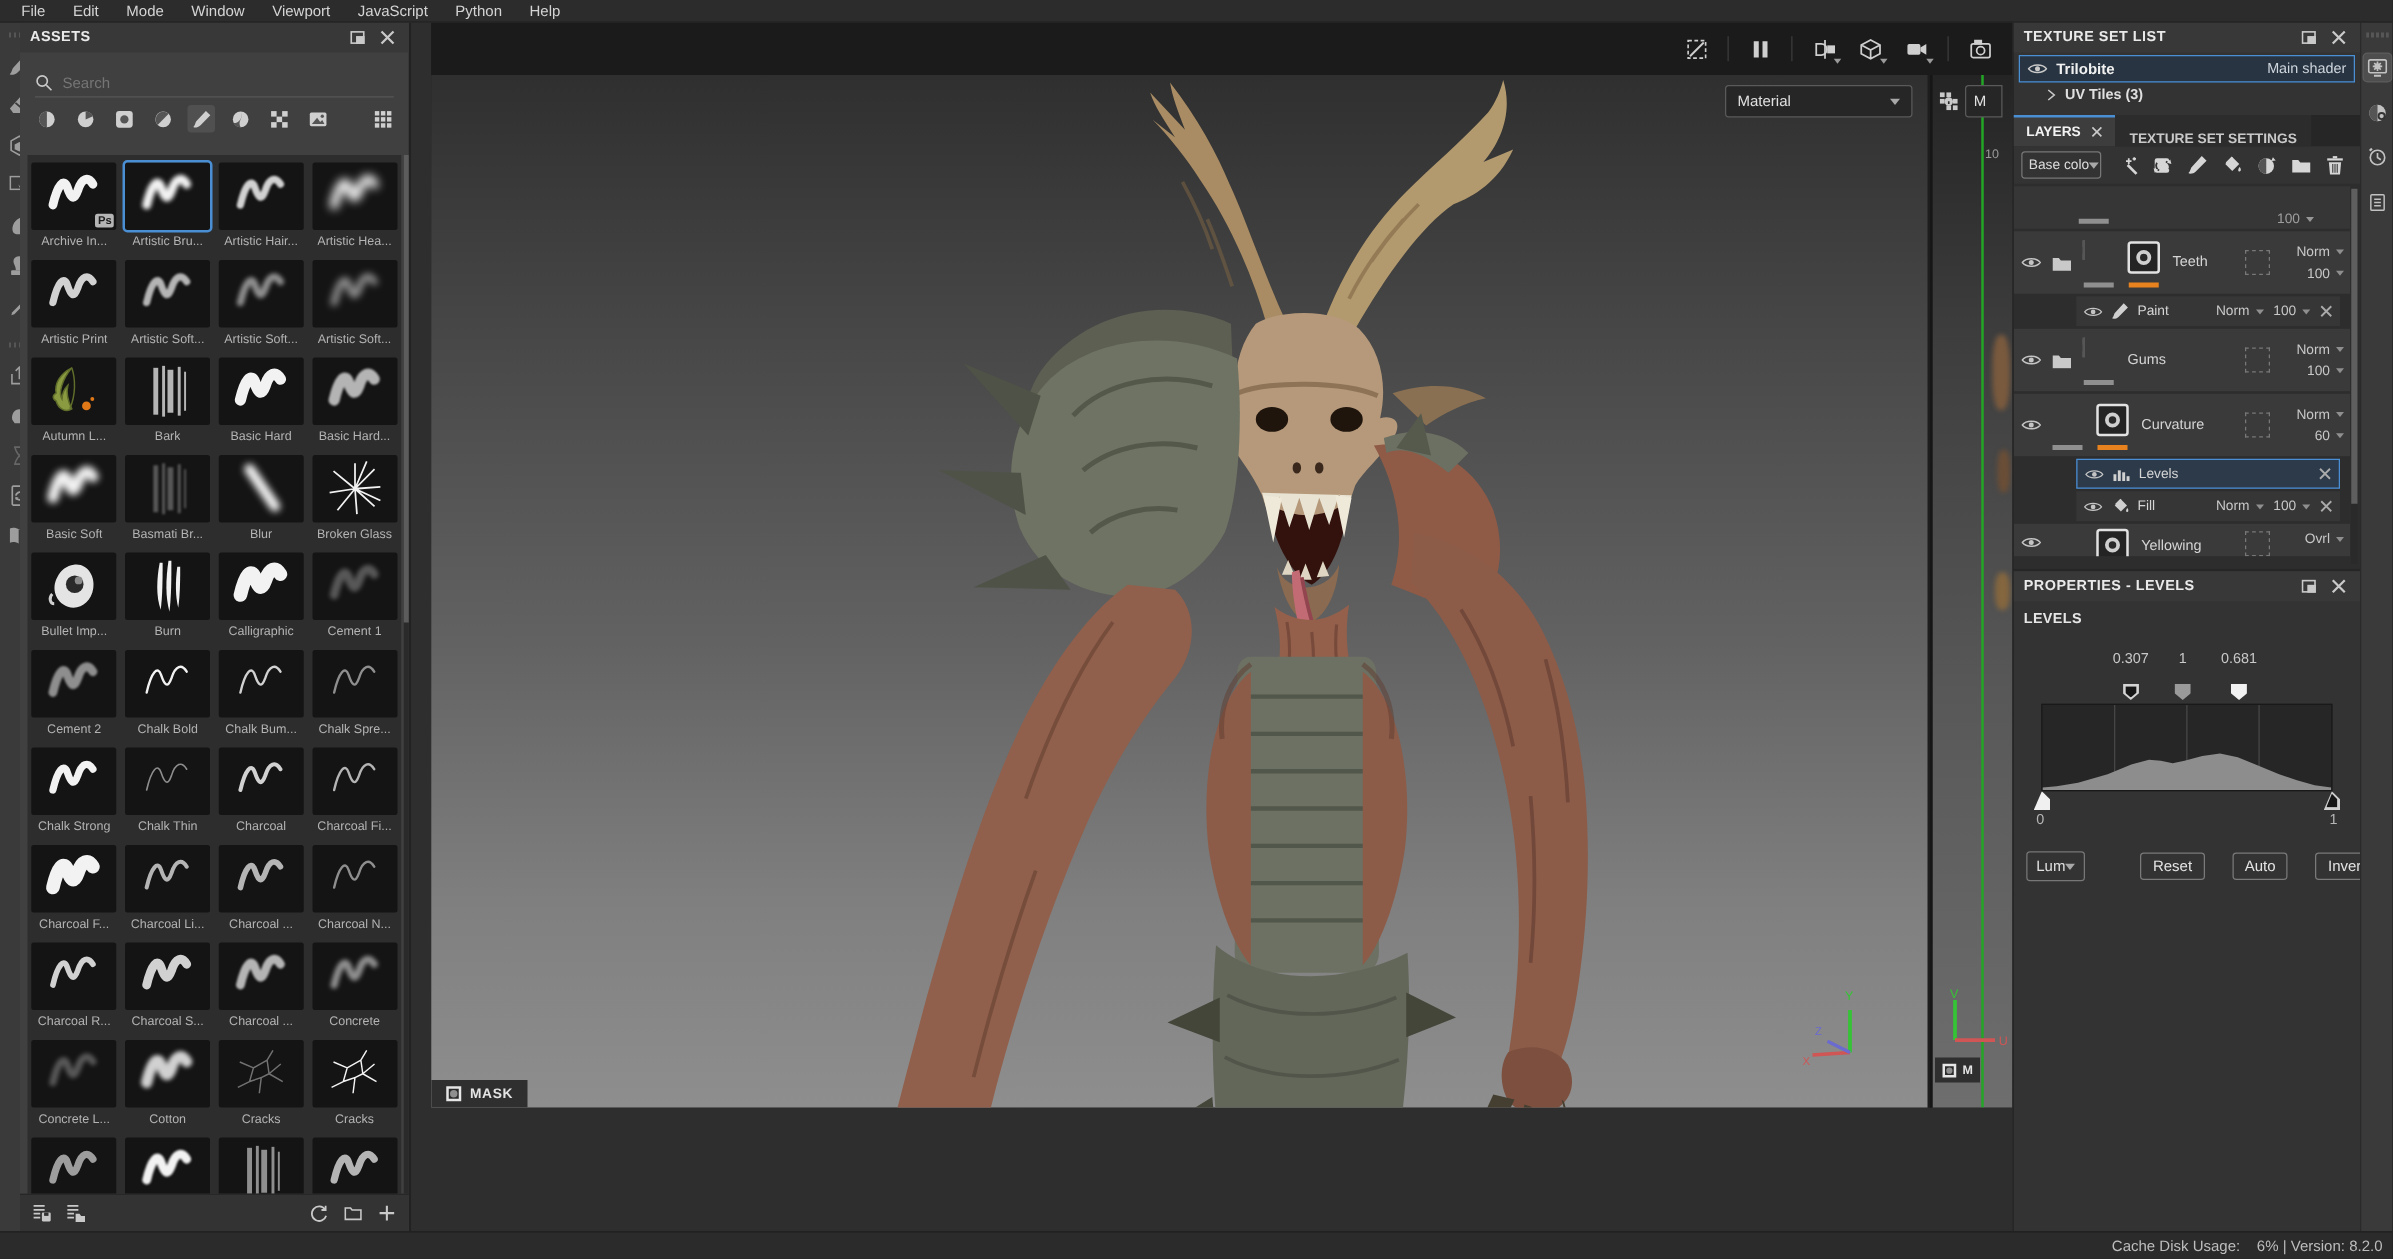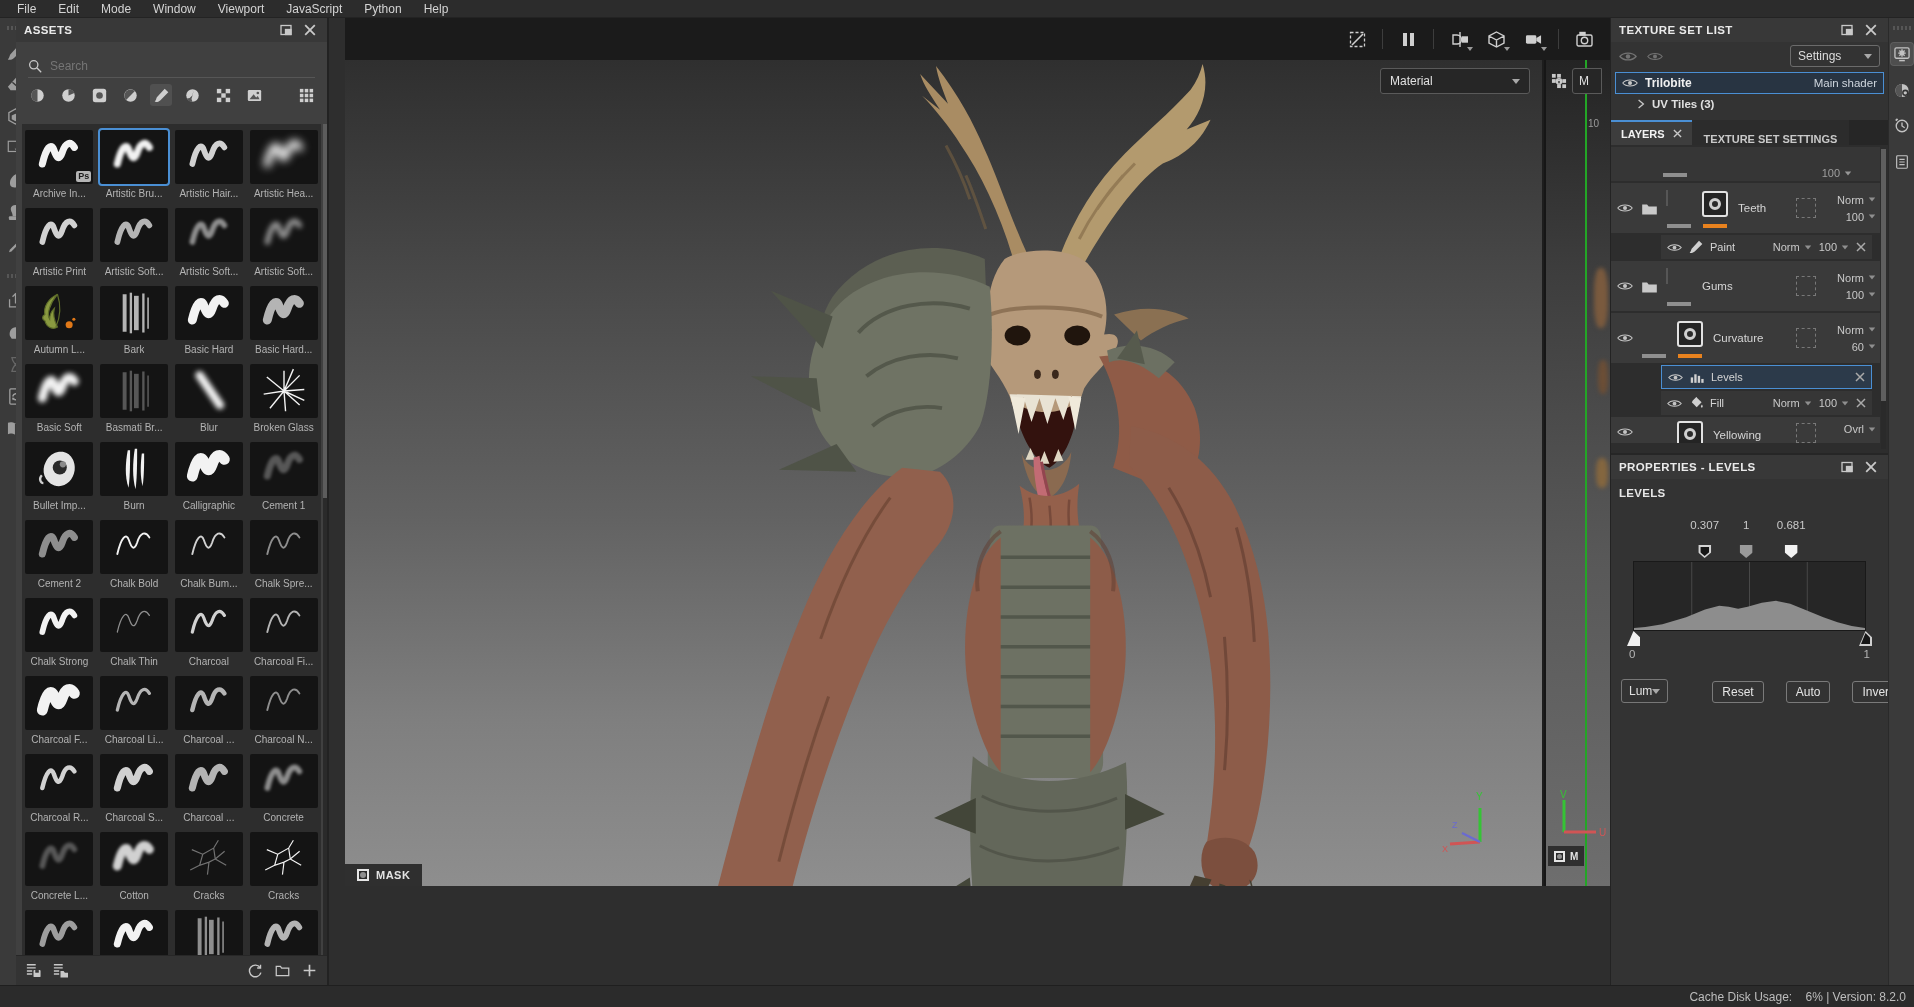--- a/index.html
+++ b/index.html
@@ -132,21 +132,21 @@
 #histbox{position:absolute;left:10px;right:10px;top:26px;height:70px;background:#262626;border:1px solid #191919}
 #histbox svg{width:100%;height:100%}
 .mk{position:absolute;top:10px;width:13px;height:13px;transform:translateX(-50%)}
 .pentD{clip-path:polygon(0 0,100% 0,100% 58%,50% 100%,0 58%)}
 .pentU{clip-path:polygon(50% 0,100% 42%,100% 100%,0 100%)}
 .mk .outer{position:absolute;inset:0;background:#d4d4d4}
 .mk .inner{position:absolute;inset:2px;background:#161616}
 .mklbl{position:absolute;top:-16px;transform:translateX(-50%);color:#c9c9c9;font-size:11.5px}
 .outmk{position:absolute;top:96px;width:13px;height:15px}
 .rangelbl{position:absolute;top:113px;color:#b5b5b5;font-size:11.5px}
-#propctl{display:flex;align-items:flex-end;margin:26px 10px 0;gap:22px}
+#propctl{display:flex;align-items:center;margin:26px 10px 0;gap:22px}
 #lumdd{width:58px;height:24px;border:1px solid #777;border-radius:3px;display:flex;align-items:center;justify-content:space-between;padding:0 7px;color:#e0e0e0}
 .btn{border:1px solid #7a7a7a;border-radius:3px;background:transparent;color:#e4e4e4;font-size:12px;padding:3px 9px;font-family:"Liberation Sans",sans-serif}
 #clampwrap{display:flex;align-items:center;gap:6px;color:#e0e0e0}
 #clampbox{width:13px;height:13px;border:1px solid #b5b5b5;background:transparent}
 
 #rstrip{position:absolute;left:1888px;top:18px;width:26px;height:967px;background:#3a3a3a;border-left:1px solid #2a2a2a;display:flex;flex-direction:column;align-items:center}
 #rstrip .slot{width:22px;height:22px;margin:7px 0;display:flex;align-items:center;justify-content:center;color:#c2c2c2}
 #rstrip .slot svg{width:16px;height:16px}
 #rstrip .slot.active{background:#4e4e4e;border-radius:3px;box-shadow:0 0 0 1px #5d5d5d}
 
@@ -1132,32 +1132,20 @@
         <svg viewBox="0 0 12 11">
           <use href="#i-popout"></use>
         </svg>
       </span>
     <span class="hicon">
         <svg viewBox="0 0 10 10">
           <use href="#i-x"></use>
         </svg>
       </span>
   </div>
-  <div id="settingsrow">
-    <svg class="ghost ic" width="18" height="11" viewBox="0 0 20 12">
-        <use href="#i-eye"></use>
-      </svg>
-    <svg class="ghost ic" width="16" height="11" viewBox="0 0 20 12">
-        <use href="#i-eye"></use>
-      </svg>
-    <div id="settingsdd">
-      <span>Settings</span>
-        <i class="car"></i>
-    </div>
-  </div>
   <div id="tsrow">
     <svg class="ic" width="16" height="10" viewBox="0 0 20 12">
         <use href="#i-eye"></use>
       </svg>
     <b>Trilobite</b>
     <span class="shader">Main shader</span>
   </div>
   <div id="uvtiles">
     <svg width="8" height="10" viewBox="0 0 10 12" class="ic">
         <use href="#i-chevR"></use>
@@ -1170,20 +1158,49 @@
       <span>LAYERS</span>
       <svg width="9" height="9" viewBox="0 0 10 10" class="ic">
           <use href="#i-x"></use>
         </svg>
     </div>
     <div id="tab-tss">
       <span>TEXTURE SET SETTINGS</span>
     </div>
   </div>
 
+  <div id="lyrtb">
+    <div id="channeldd">
+      <span>Base colo</span>
+        <i class="car"></i>
+    </div>
+    <div class="ticons">
+      <svg viewBox="0 0 18 18">
+          <use href="#i-wand"></use>
+        </svg>
+      <svg viewBox="0 0 18 18">
+          <use href="#i-stamp"></use>
+        </svg>
+      <svg viewBox="0 0 21 21">
+          <use href="#i-brush"></use>
+        </svg>
+      <svg viewBox="0 0 20 20">
+          <use href="#i-bucket"></use>
+        </svg>
+      <svg viewBox="0 0 18 18">
+          <use href="#i-sphmat"></use>
+        </svg>
+      <svg viewBox="0 0 20 16">
+          <use href="#i-folder"></use>
+        </svg>
+      <svg viewBox="0 0 18 18">
+          <use href="#i-trash"></use>
+        </svg>
+    </div>
+  </div>
 
   <div id="llist">
     <div class="sliver">
       <span class="ul"></span>
       <span class="pop" style="opacity:.85">
           <i>100</i>
           <i class="car" style="transform:scale(.8)"></i>
         </span>
     </div>
 

